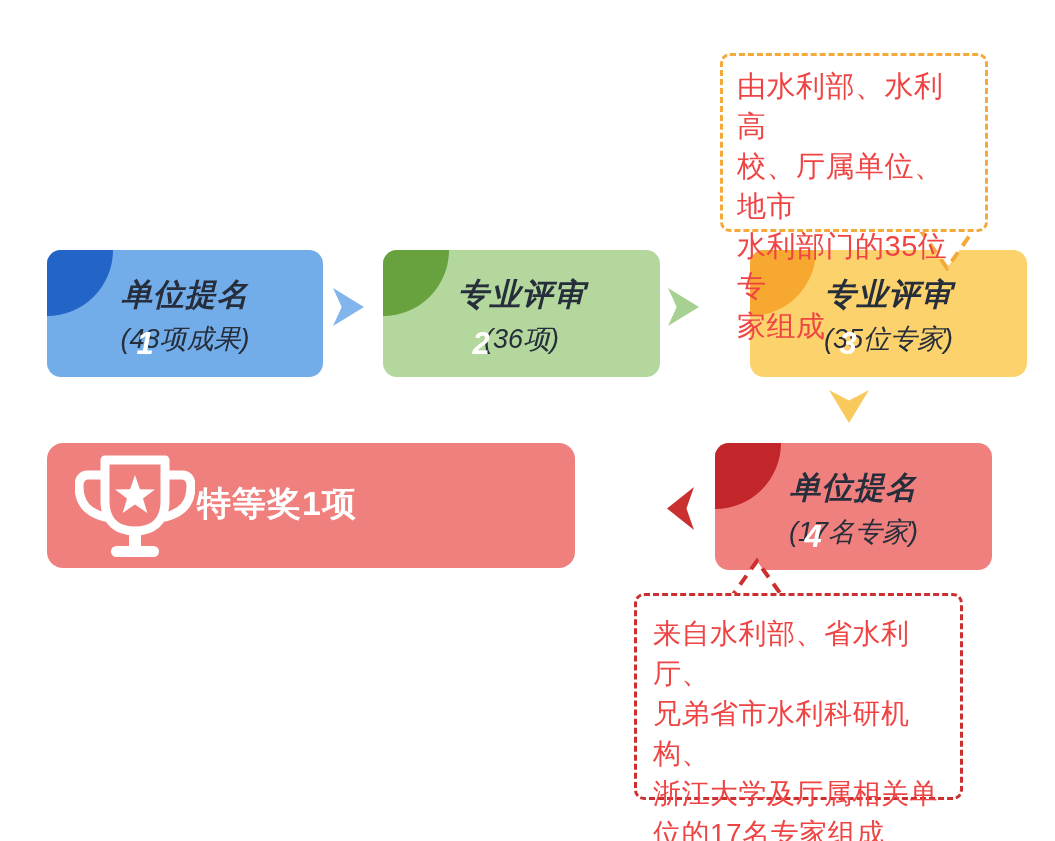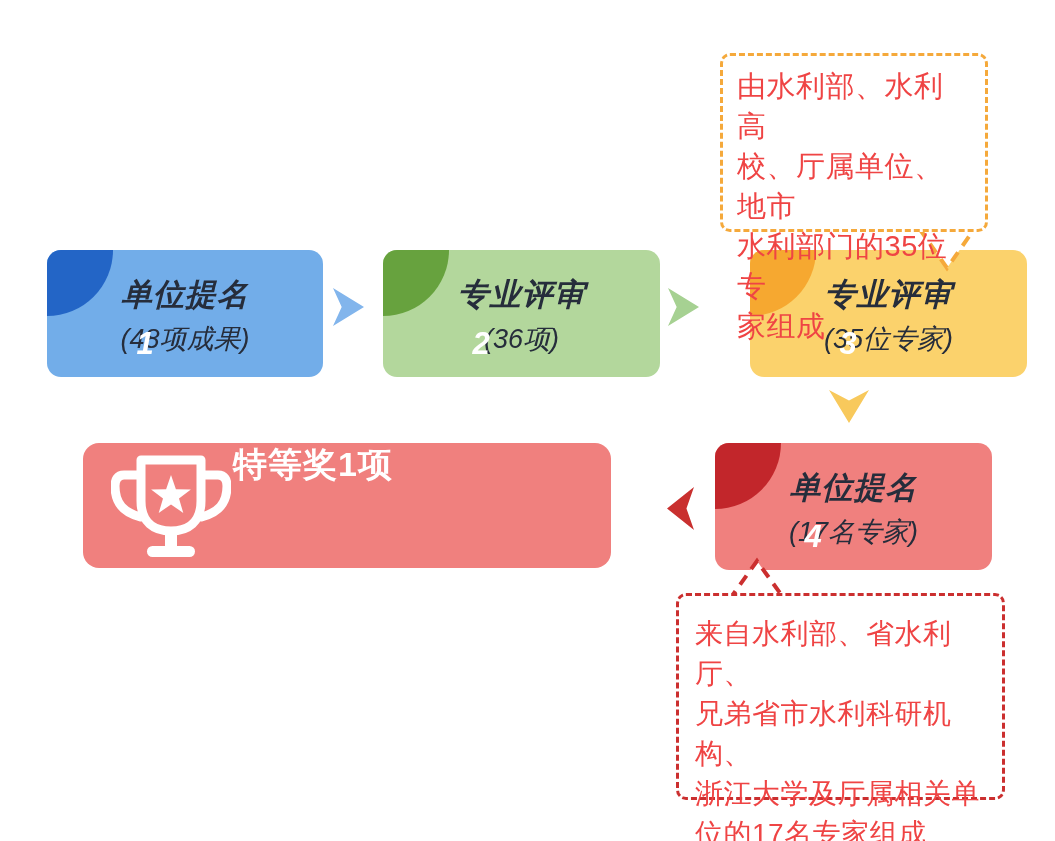--- a/index.html
+++ b/index.html
@@ -60,33 +60,33 @@
   .callout {
     position:absolute; background:#ffffff; border-radius:10px;
     color:#ef4444; white-space:pre-line;
   }
   .callout--top {
     left:720px; top:53px; width:268px; height:179px;
     border:3px dashed #F5A93B; padding:10px 14px;
     font-size:29px; line-height:1.38; letter-spacing:0.5px;
   }
   .callout--bottom {
-    left:676px; top:593px; width:329px; height:207px;
+    left:634px; top:593px; width:329px; height:207px;
     border:3px dashed #CB2F2F; padding:18px 16px;
     font-size:28px; line-height:1.43; letter-spacing:0.5px;
   }
   .pointer { position:absolute; }
   .pointer--top { left:917px; top:226px; }
   .pointer--bottom { left:727px; top:556px; }
 
   
   .result {
     position:absolute; left:47px; top:443px; width:528px; height:125px;
     background:#F0807E; border-radius:16px;
-    display:flex; align-items:flex-start;margin-left:36px;
+    display:flex; align-items:center;
   }
   .trophy { position:absolute; left:28px; top:8px; }
   .result-text {
     margin-left:150px; display:flex; flex-direction:column; gap:4px; align-items:center;
   }
   .result-row {
     display:flex; gap:28px; justify-content:center;
     color:#ffffff; font-size:34px; font-weight:bold; letter-spacing:1px; line-height:1.25;
   }
 </style>

